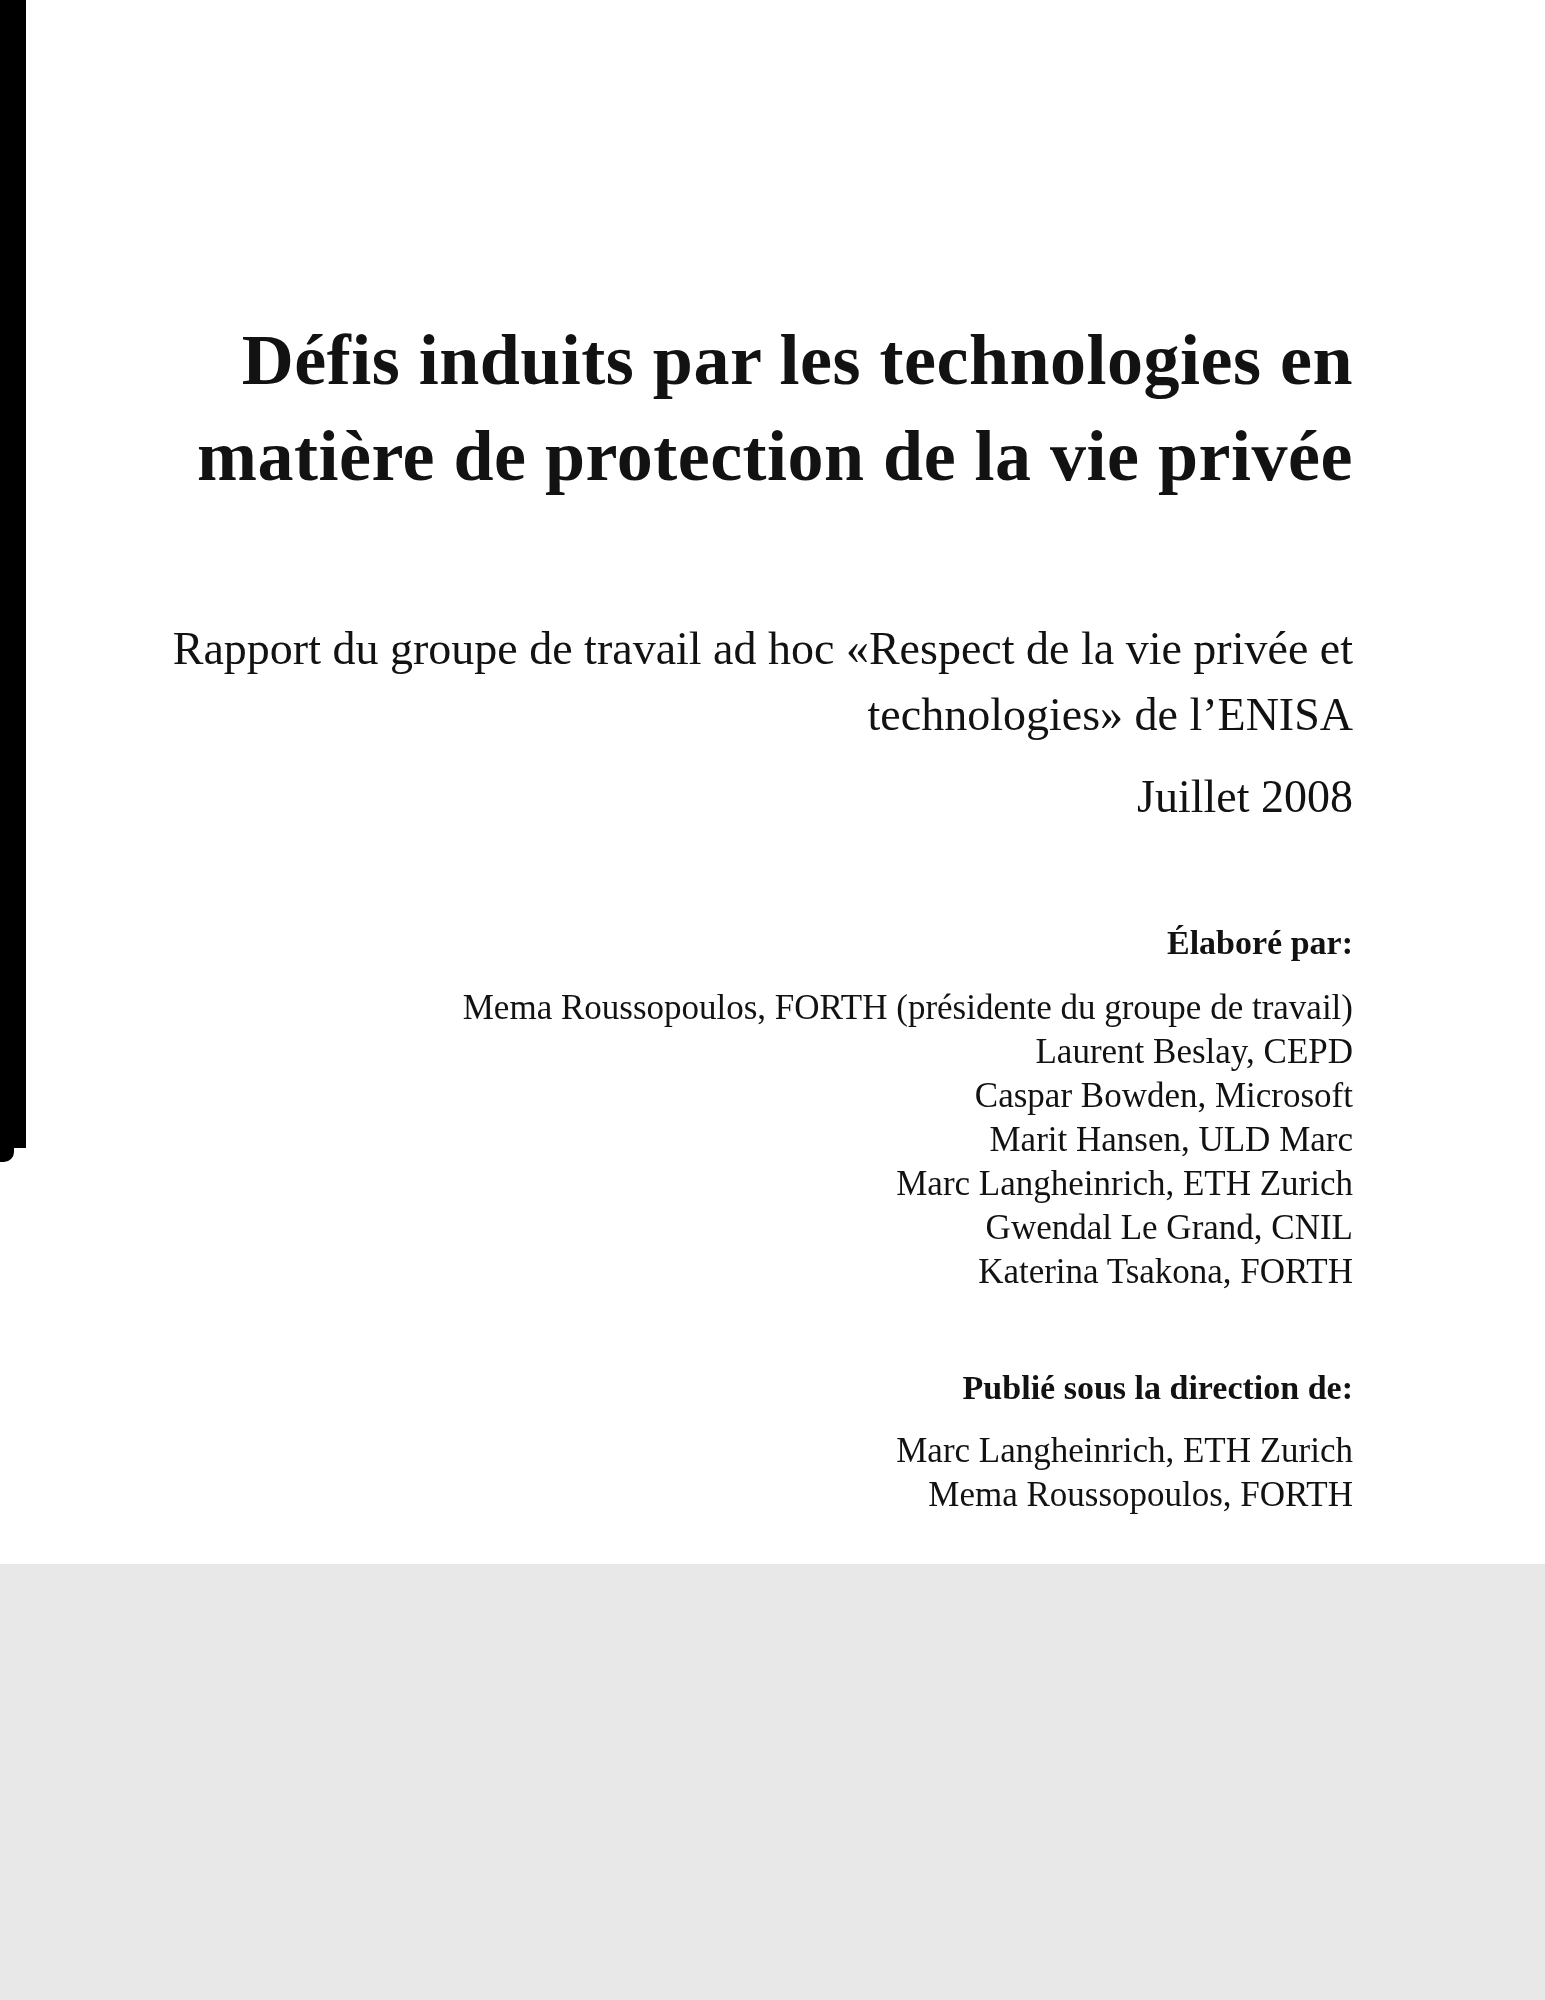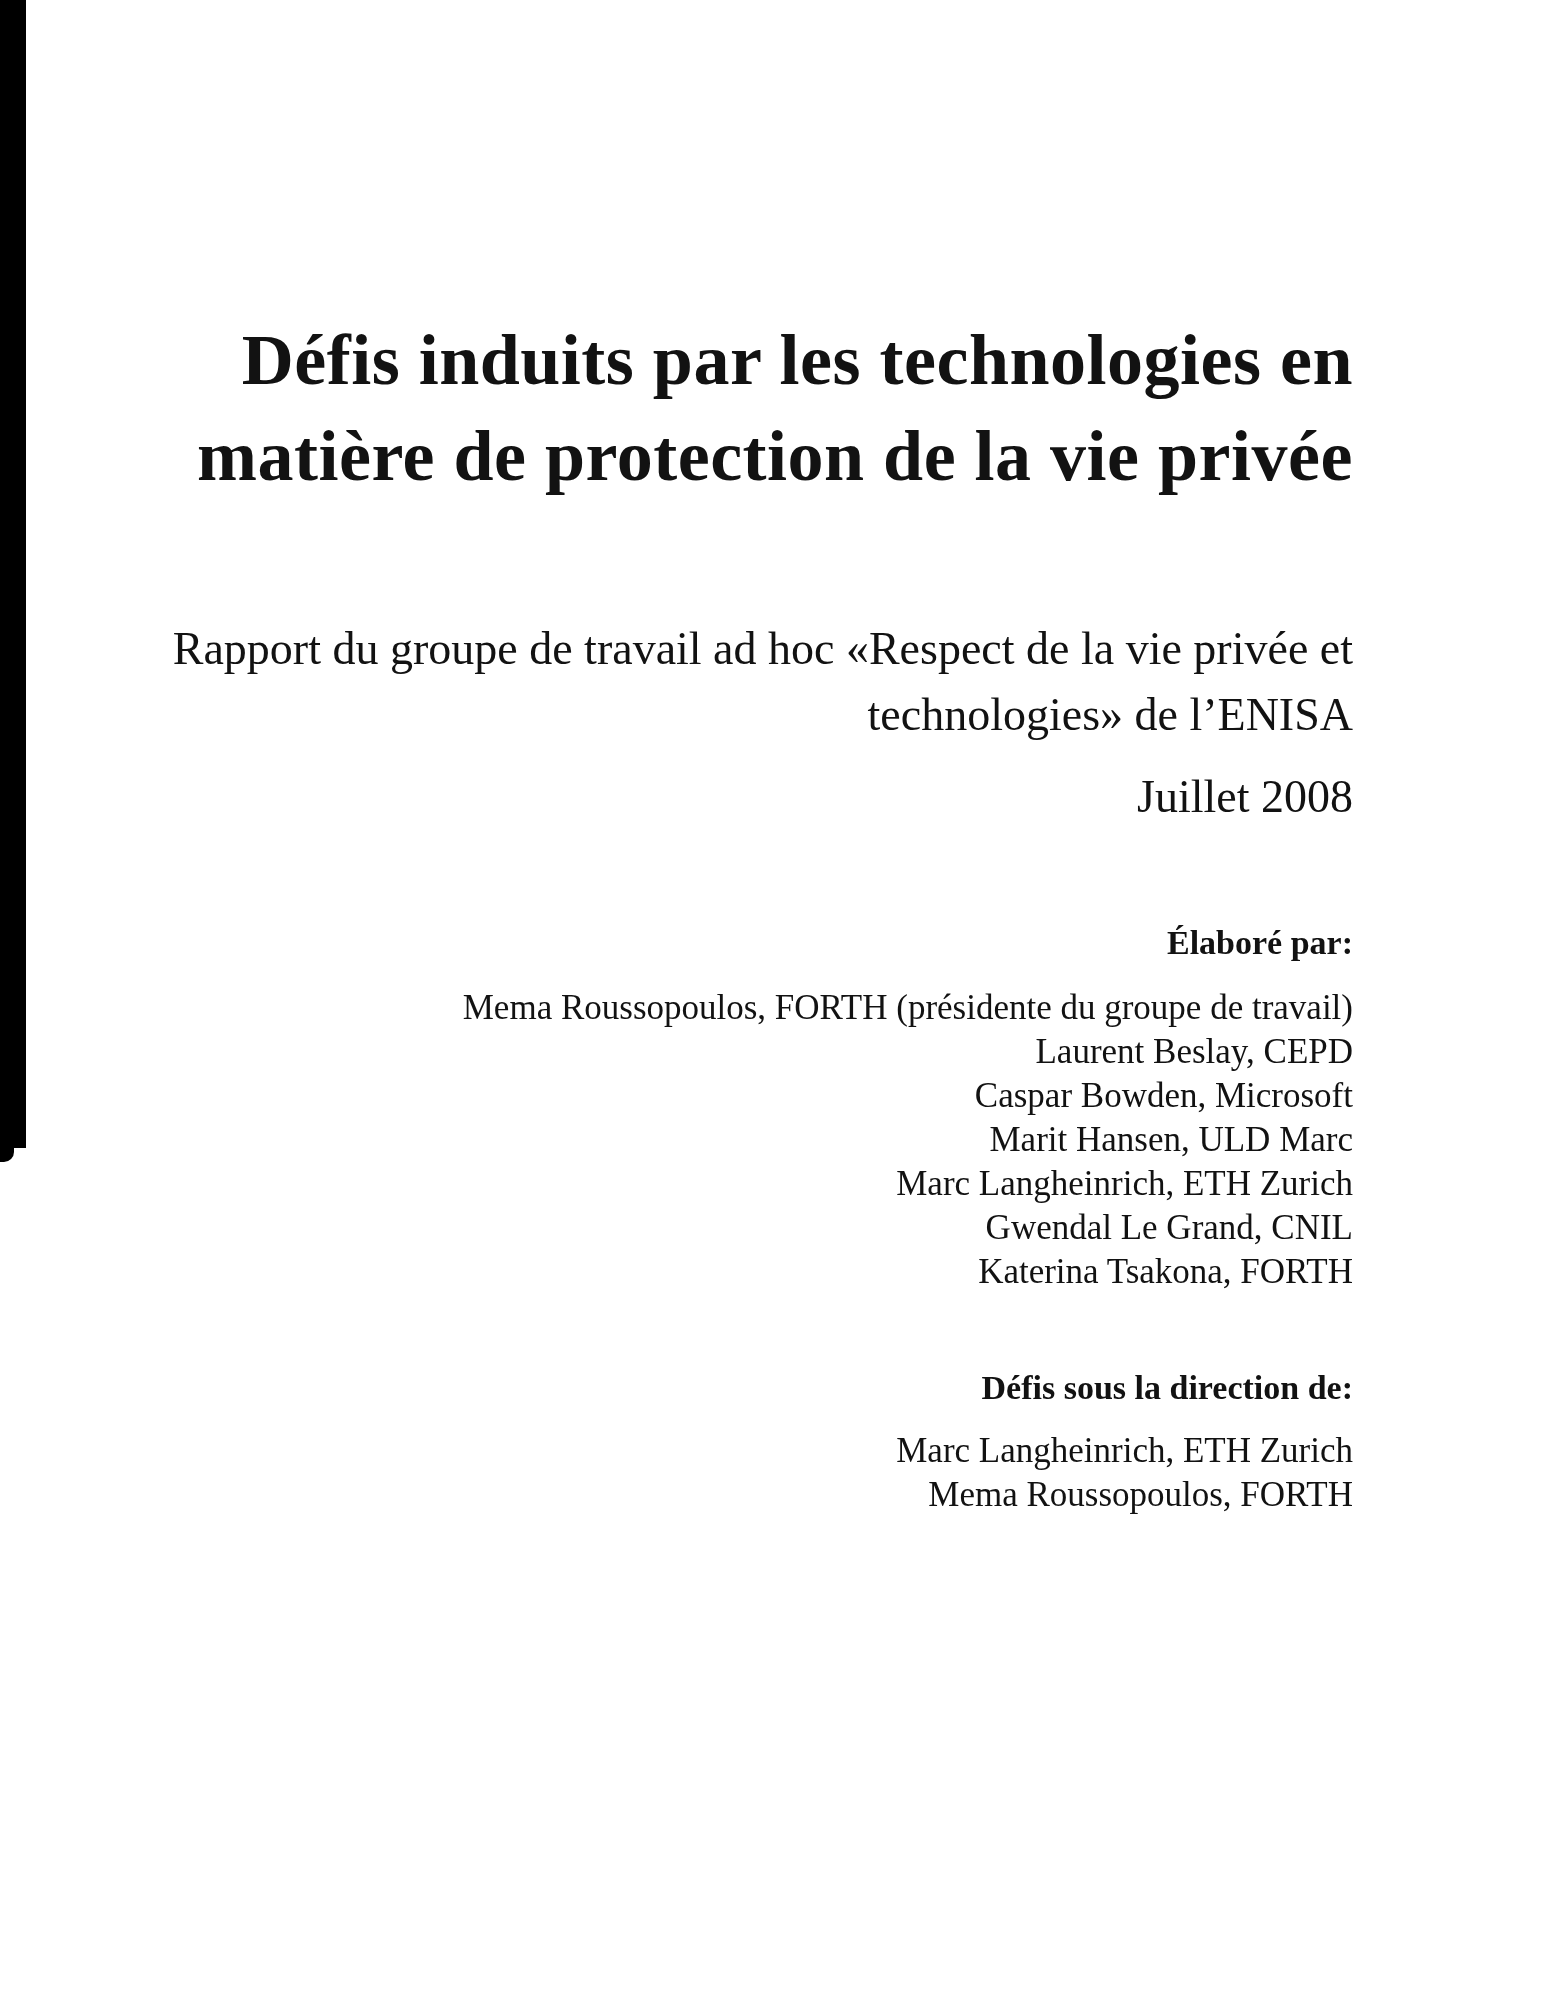--- a/index.html
+++ b/index.html
@@ -3,21 +3,21 @@
 <meta charset="utf-8">
 <style>
   html, body {
     margin: 0;
     padding: 0;
     background: #e8e8e8;
   }
   .page {
     position: relative;
     width: 1545px;
-    height: 2000px;
+    height: 1564px;
     background: #ffffff;
     overflow: hidden;
     font-family: "Liberation Serif", "DejaVu Serif", serif;
     color: #121212;
   }
   
   .scan-bar {
     position: absolute;
     left: 0;
     top: 0;
@@ -103,21 +103,21 @@
     <div class="line">Mema Roussopoulos, FORTH (présidente du groupe de travail)</div>
     <div class="line">Laurent Beslay, CEPD</div>
     <div class="line">Caspar Bowden, Microsoft</div>
     <div class="line">Marit Hansen, ULD Marc</div>
     <div class="line">Marc Langheinrich, ETH Zurich</div>
     <div class="line">Gwendal Le Grand, CNIL</div>
     <div class="line">Katerina Tsakona, FORTH</div>
   </div>
 
   <div class="textblock section-heading heading-editors">
-    <div class="line">Défis sous la direction de:</div>
+    <div class="line">Publié sous la direction de:</div>
   </div>
 
   <div class="textblock names names-editors">
     <div class="line">Marc Langheinrich, ETH Zurich</div>
     <div class="line">Mema Roussopoulos, FORTH</div>
   </div>
 
 </div>
 
 </body></html>

